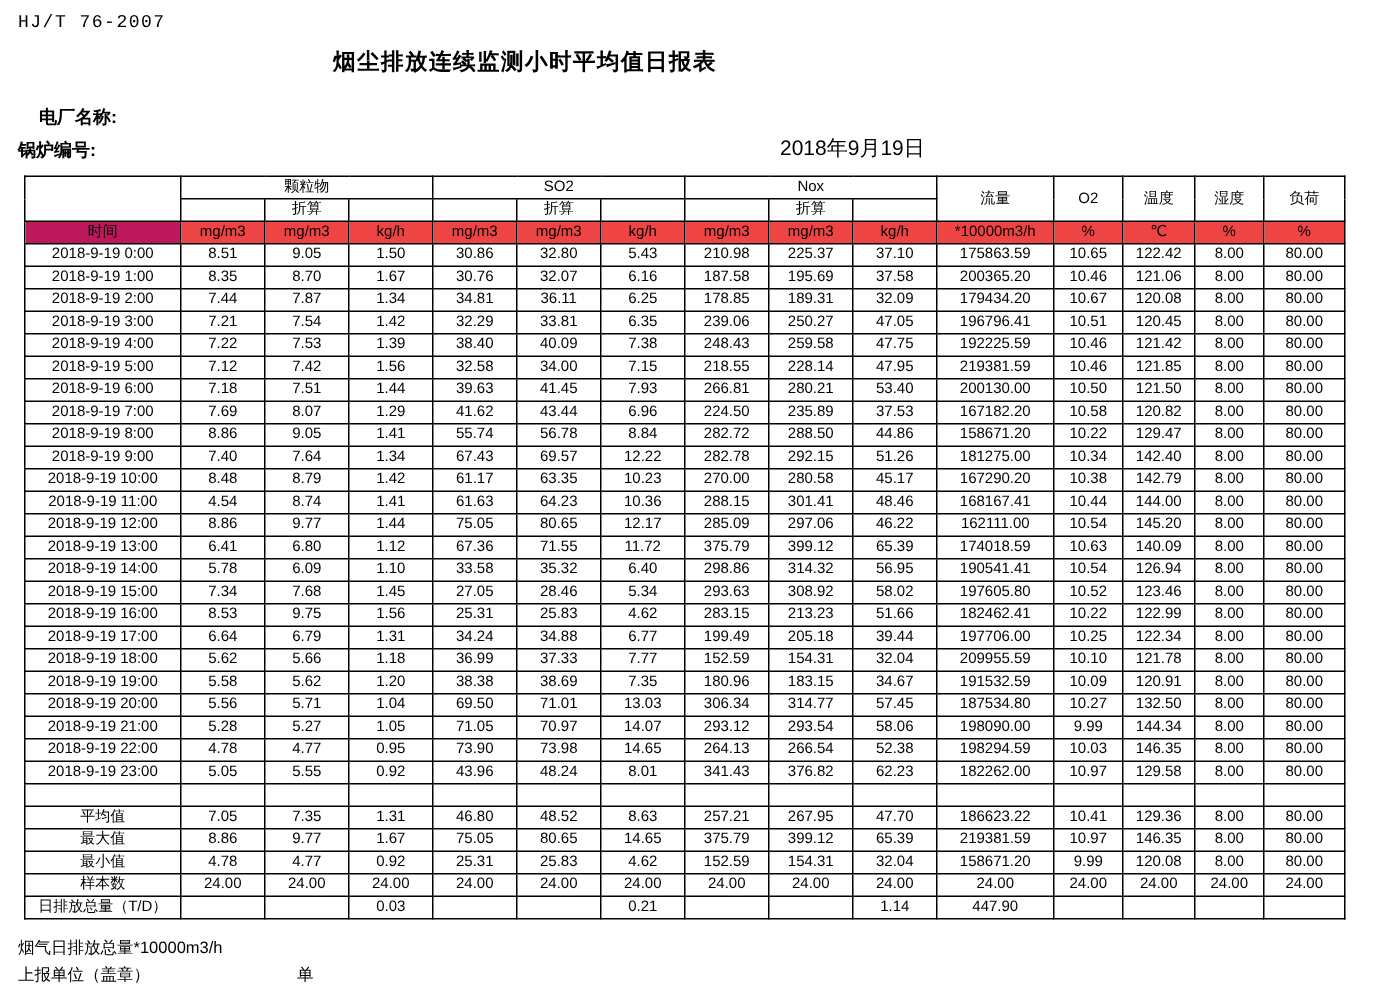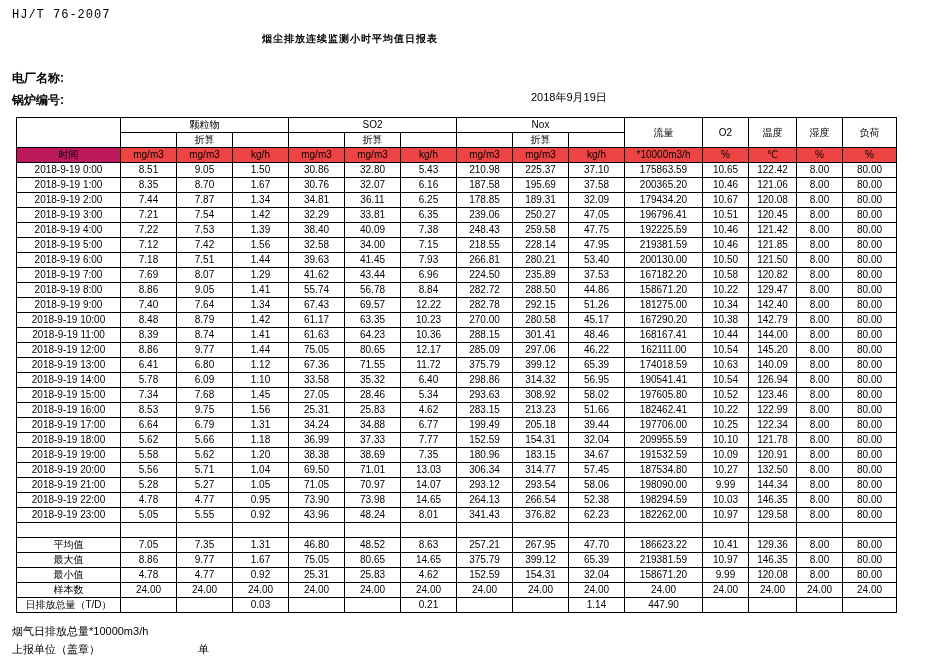--- a/index.html
+++ b/index.html
@@ -12,30 +12,30 @@
     overflow:hidden;
   }
   .page{position:relative;width:926px;height:657px;}
   .doc-code{
     position:absolute;left:12px;top:8px;
     font-family:"Liberation Mono","DejaVu Sans Mono",monospace;
     font-size:12px;letter-spacing:1px;
   }
   .title{
     position:absolute;left:0;top:32px;width:700px;
-    text-align:center;font-size:10px;font-weight:bold;
+    text-align:center;font-size:15px;font-weight:bold;
     letter-spacing:1px;
   }
   .field{
     position:absolute;font-size:12px;font-weight:bold;
   }
-  .field.plant{left:12px;top:70px;}
+  .field.plant{left:26px;top:70px;}
   .field.boiler{left:12px;top:92px;}
   .rep-date{
-    position:absolute;left:531px;top:90px;font-size:11px;
+    position:absolute;left:520px;top:90px;font-size:14px;
   }
   table.main{
     position:absolute;left:16px;top:117px;
     border-collapse:collapse;
     table-layout:fixed;
     border-radius:24px;
   }
   table.main td,table.main th{
     border:1px solid #000000;
     font-size:10px;
@@ -327,21 +327,21 @@
           <td class="num">280.58</td>
           <td class="num">45.17</td>
           <td class="num">167290.20</td>
           <td class="num">10.38</td>
           <td class="num">142.79</td>
           <td class="num">8.00</td>
           <td class="num">80.00</td>
         </tr>
       <tr>
           <td>2018-9-19 11:00</td>
-          <td class="num">8.39</td>
+          <td class="num">4.54</td>
           <td class="num">8.74</td>
           <td class="num">1.41</td>
           <td class="num">61.63</td>
           <td class="num">64.23</td>
           <td class="num">10.36</td>
           <td class="num">288.15</td>
           <td class="num">301.41</td>
           <td class="num">48.46</td>
           <td class="num">168167.41</td>
           <td class="num">10.44</td>

